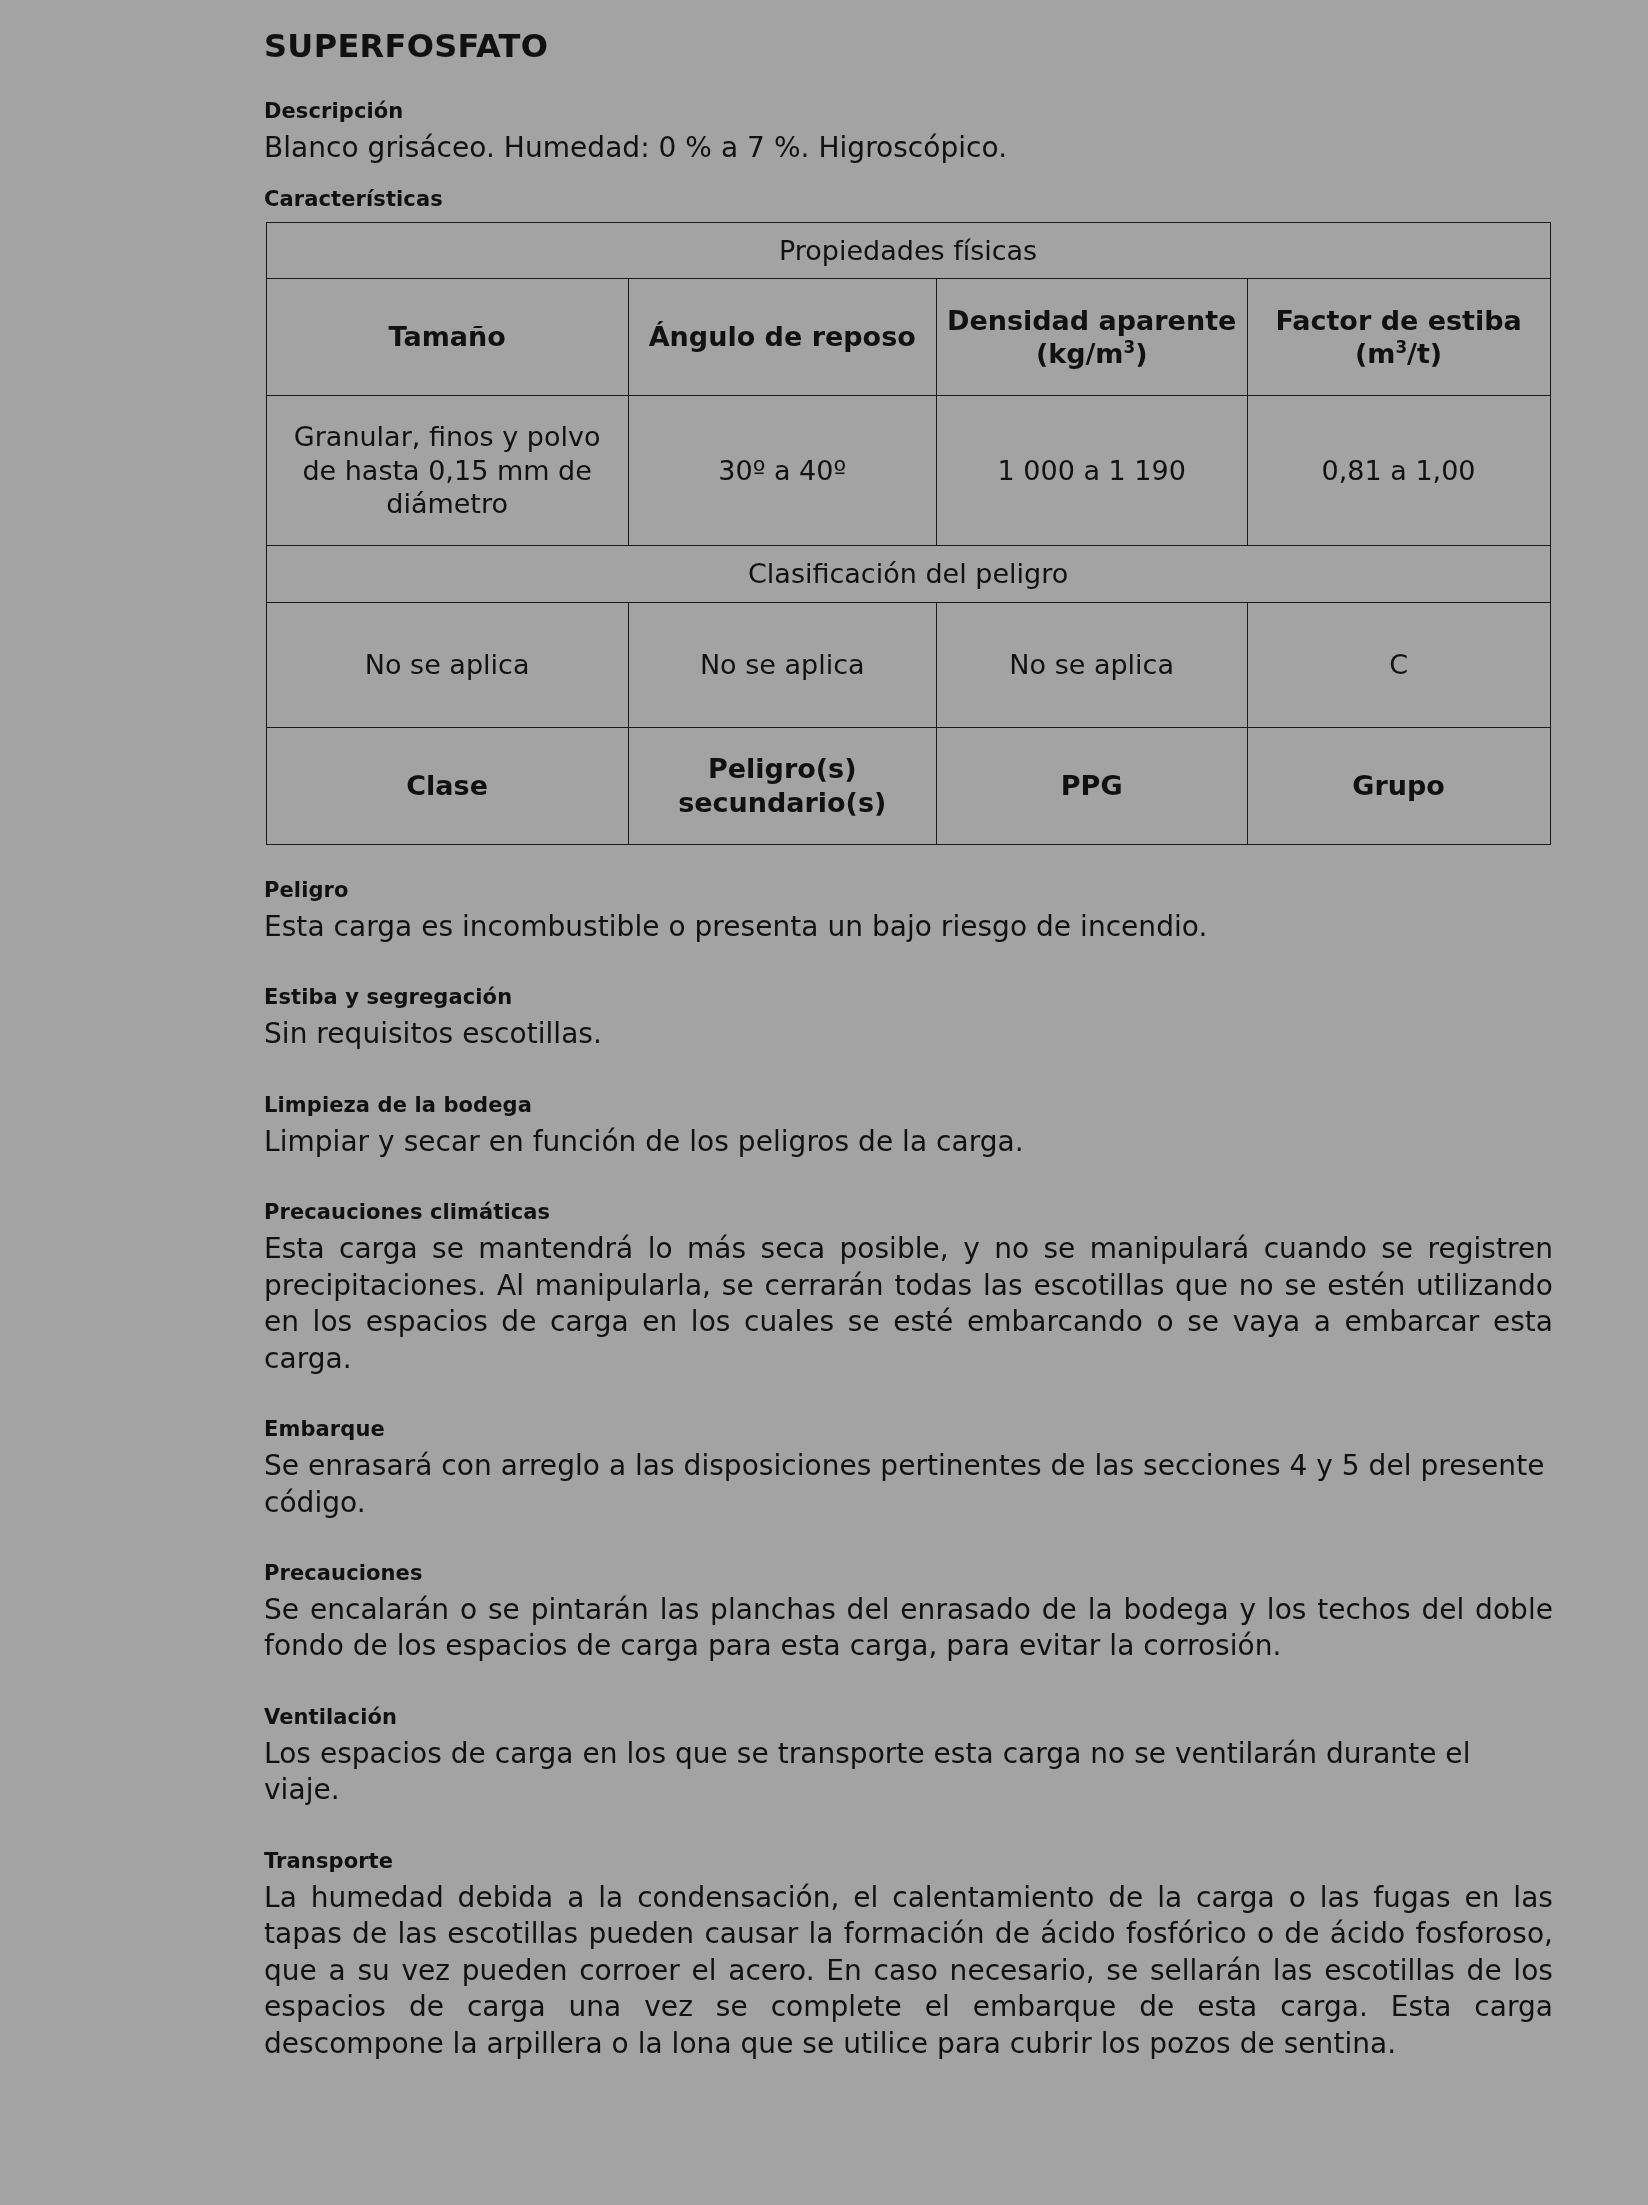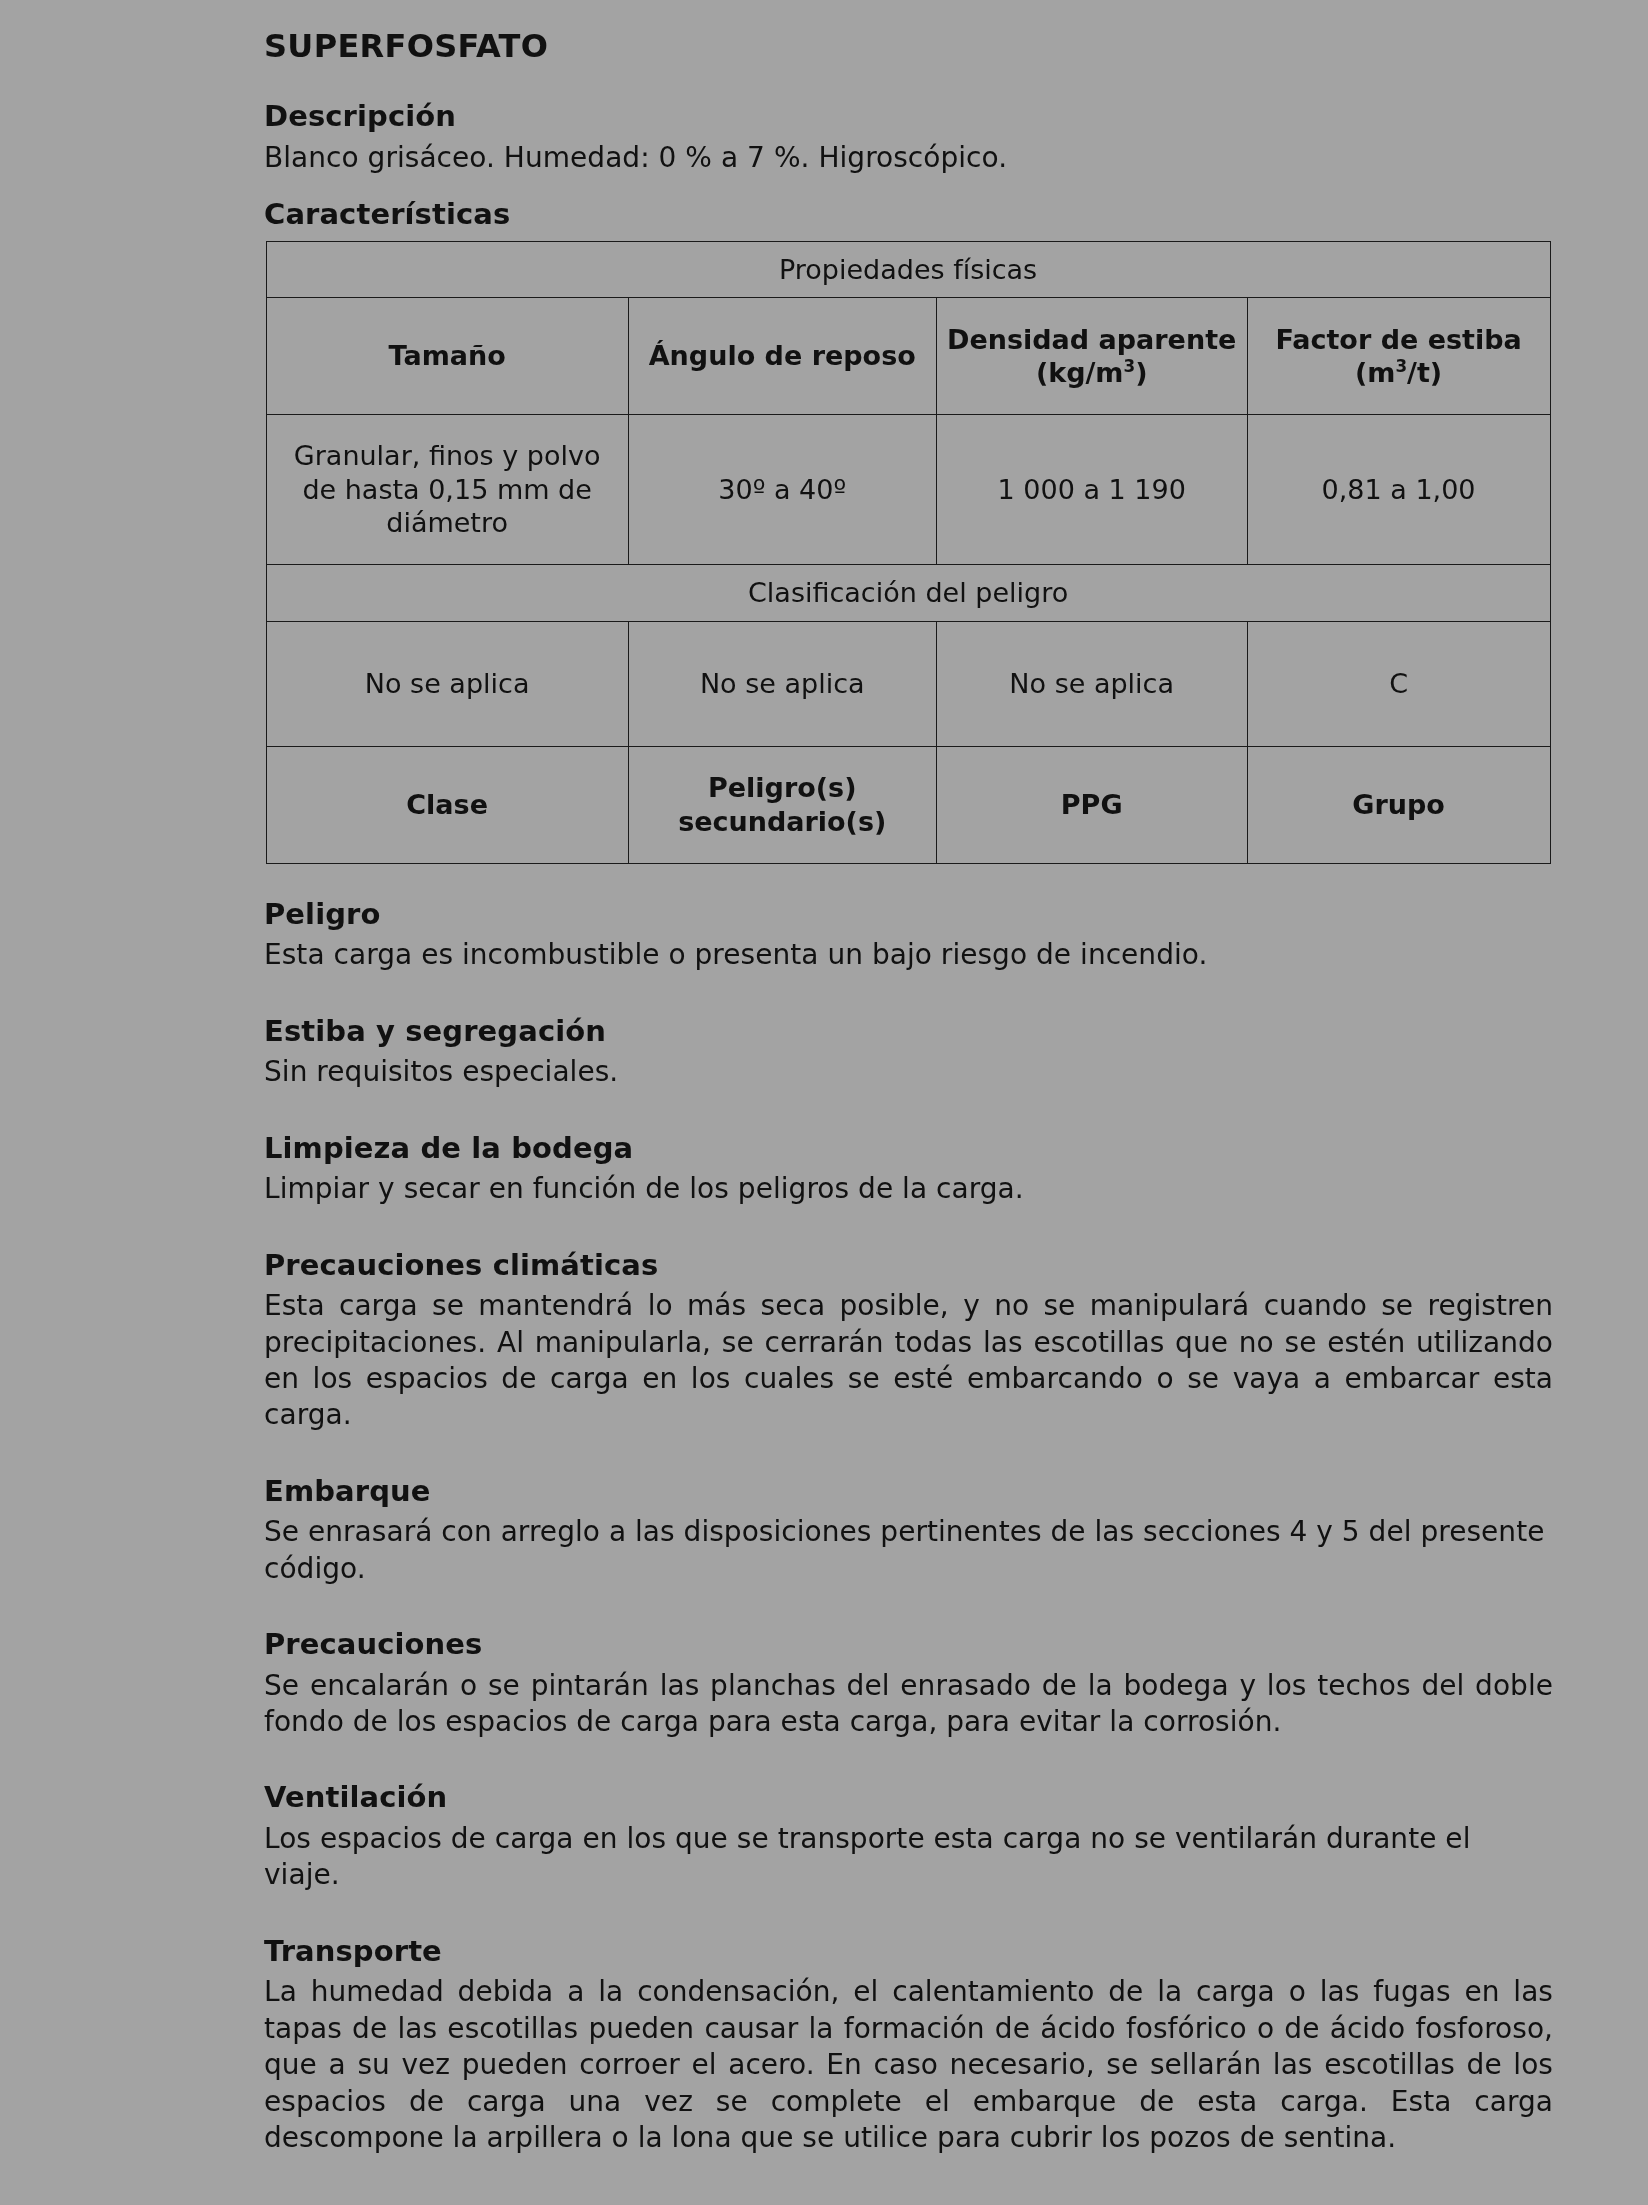--- a/index.html
+++ b/index.html
@@ -28,21 +28,21 @@
     font-size: 32px;
     font-weight: 700;
     letter-spacing: 0.3px;
     margin: 0 0 35px 0;
     line-height: 1.1;
   }
 
   .section { margin: 0; }
 
   .heading {
-    font-size: 29px;
+    font-size: 21px;
     font-weight: 700;
     line-height: 1.18;
     margin: 0 0 6.4px 0;
     letter-spacing: 0.1px;
   }
 
   .heading.tight-top { margin-top: 40px; }
 
   .body-text {
     font-size: 28px;
@@ -175,21 +175,21 @@
 
   <div class="spacer-md"></div>
 
   <div class="section">
     <h2 class="heading">Peligro</h2>
     <p class="body-text single">Esta carga es incombustible o presenta un bajo riesgo de incendio.</p>
   </div>
 
   <div class="section">
     <h2 class="heading tight-top">Estiba y segregación</h2>
-    <p class="body-text single">Sin requisitos especiales.</p>
+    <p class="body-text single">Sin requisitos escotillas.</p>
   </div>
 
   <div class="section">
     <h2 class="heading tight-top">Limpieza de la bodega</h2>
     <p class="body-text single">Limpiar y secar en función de los peligros de la carga.</p>
   </div>
 
   <div class="section">
     <h2 class="heading tight-top">Precauciones climáticas</h2>
     <p class="body-text">Esta carga se mantendrá lo más seca posible, y no se manipulará cuando se registren precipitaciones. Al manipularla, se cerrarán todas las escotillas que no se estén utilizando en los espacios de carga en los cuales se esté embarcando o se vaya a embarcar esta carga.</p>

